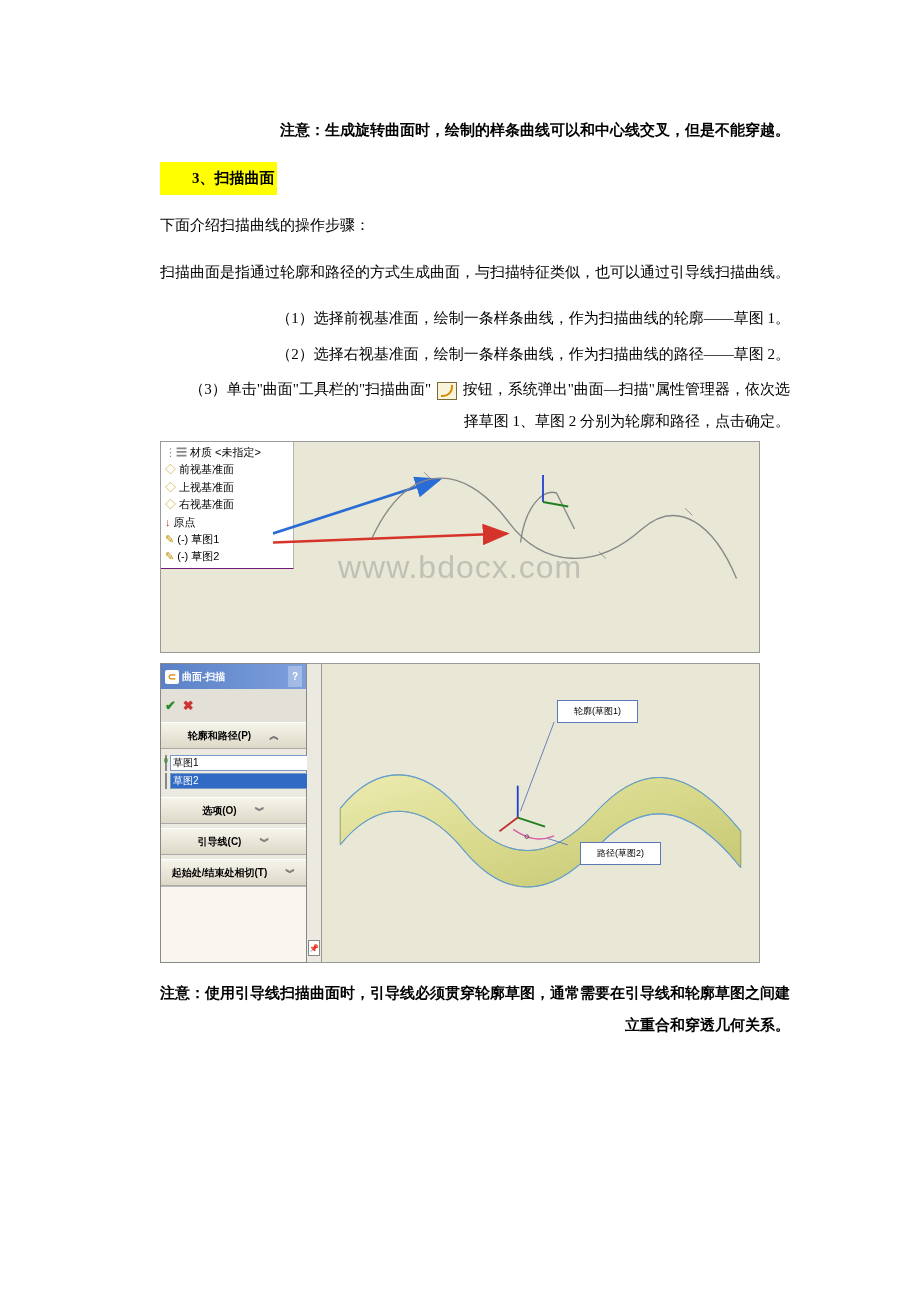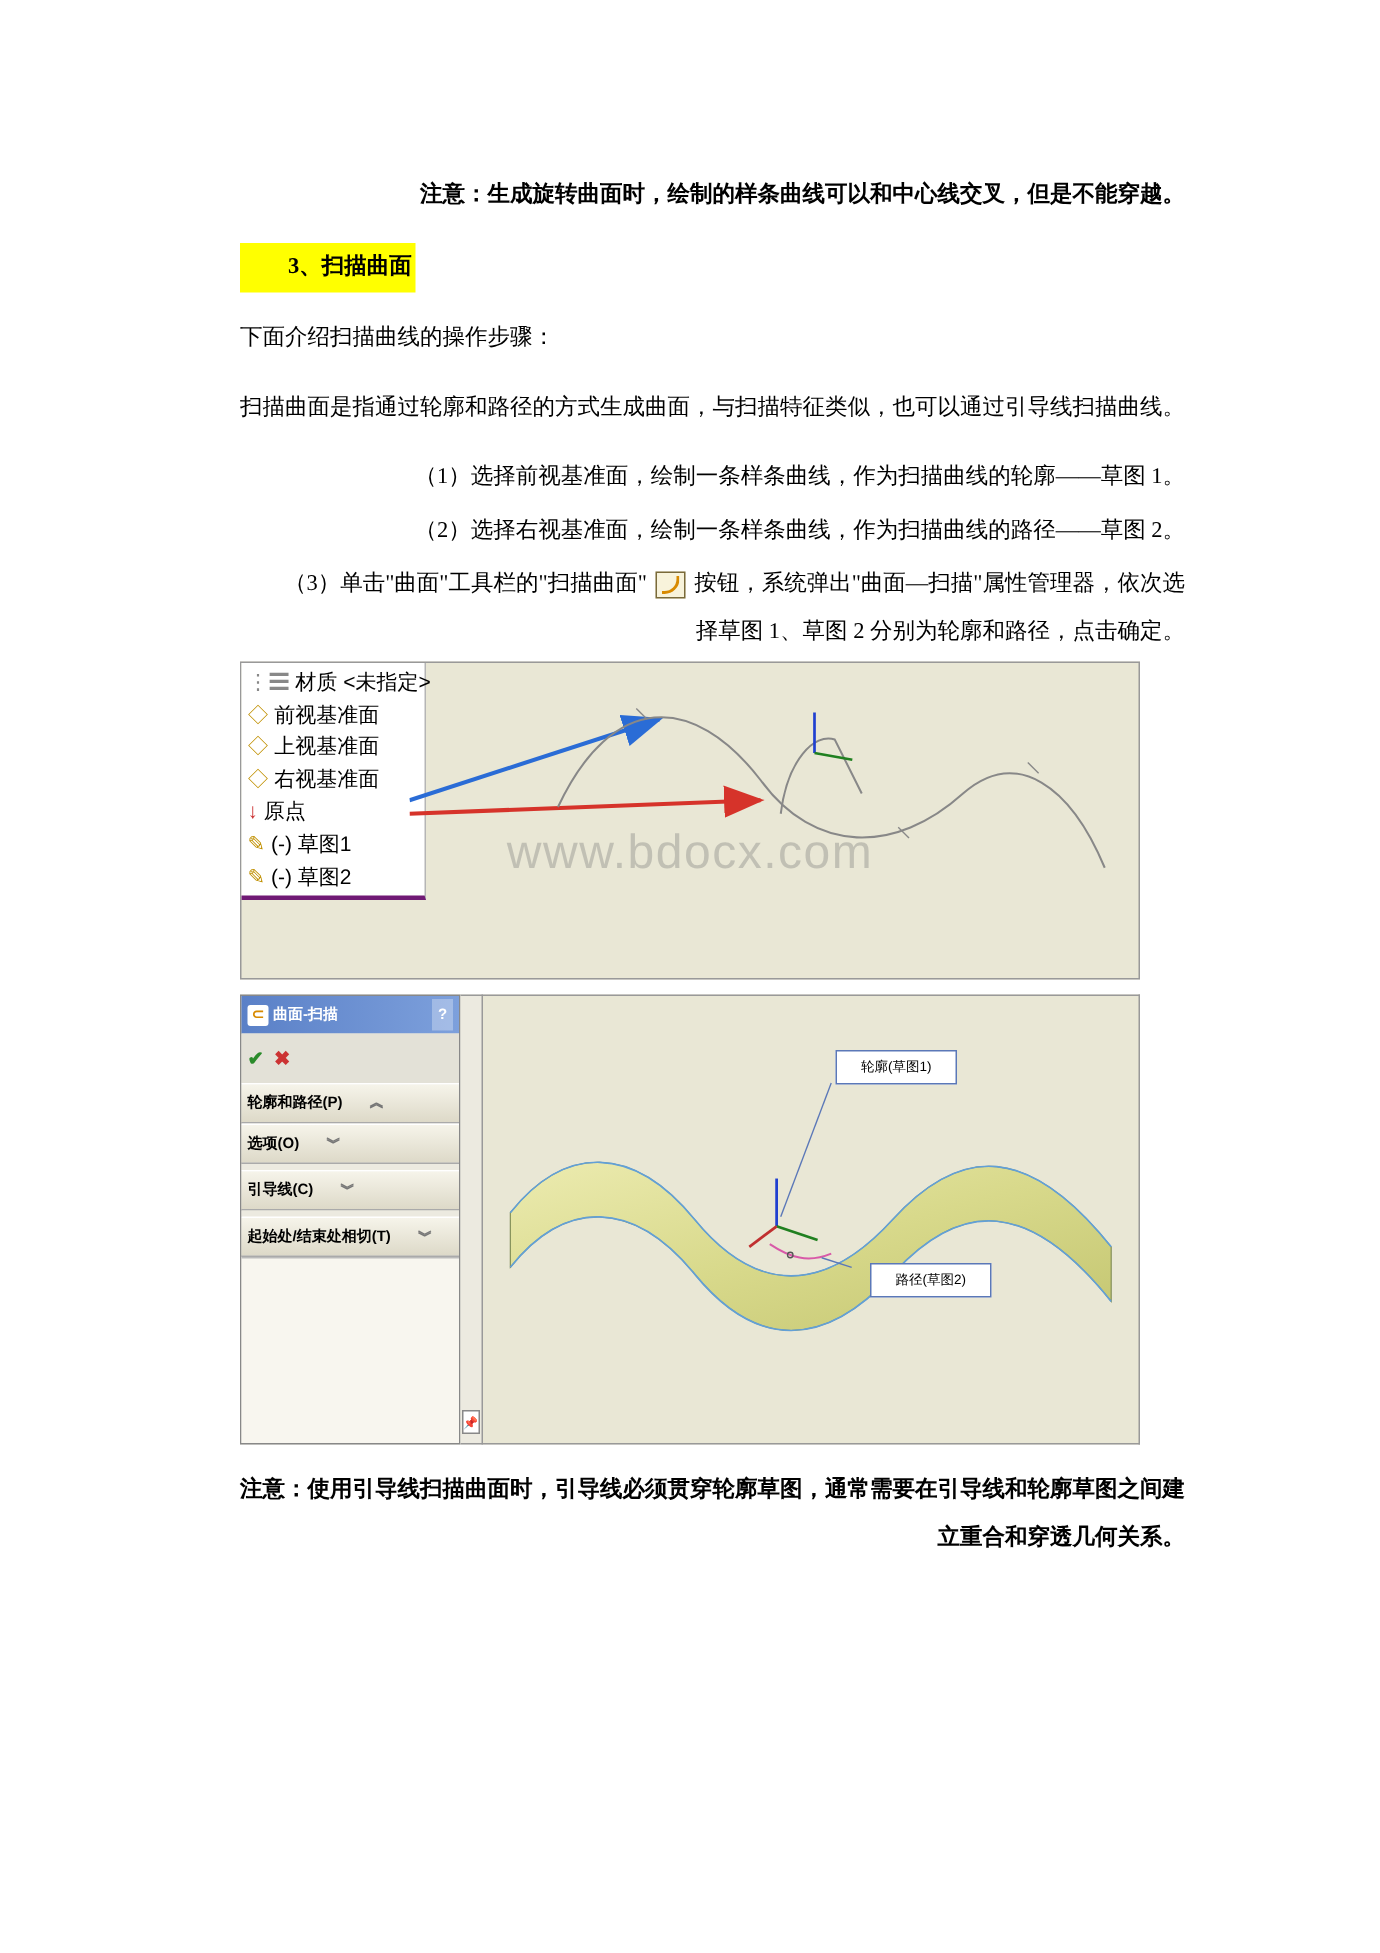--- a/index.html
+++ b/index.html
@@ -57,25 +57,25 @@
     position: relative;
     background: #e9e7d5;
     border: 1px solid #999;
   }
   .fig1 .tree {
     position: absolute;
     left: 0; top: 0;
     width: 112px;
     background: #fff;
     border-right: 1px solid #b5b5b5;
-    border-bottom: 3px solid #701a75;
-    font-size: 14px;
+    border-bottom: 1px solid #701a75;
+    font-size: 11px;
     font-family: "SimSun", sans-serif;
     line-height: 1.4;
-    padding: 2px 6px 2px 4px;
+    padding: 2px 16px 2px 4px;
   }
   .fig1 .tree .row { white-space: nowrap; padding: 1px 0; }
   .fig1 .tree .diamond { color: #c09000; }
   .fig1 .tree .sk { color: #c09000; }
   .fig1 svg.canvas {
     position: absolute;
     left: 112px; top: 0;
     right: 0; bottom: 0;
     width: calc(100% - 112px);
     height: 100%;
@@ -136,21 +136,21 @@
   }
   .pmgr .okbar .ok { color: #2a8b2a; font-weight: bold; font-size: 13px; }
   .pmgr .okbar .cancel { color: #c33; font-weight: bold; font-size: 13px; margin-left: 4px; }
   .pmgr .section-hdr {
     background: linear-gradient(#f6f4ea, #ddd9c8);
     border-top: 1px solid #fff;
     border-bottom: 1px solid #aaa;
     padding: 2px 4px;
     font-weight: bold;
     display: flex;
-    justify-content: flex-start;
+    justify-content: center;
     gap: 18px;
   }
   .pmgr .section-body {
     padding: 4px 4px 6px 4px;
     background: #eceae0;
   }
   .pmgr .field {
     display: flex;
     align-items: center;
     margin: 2px 0;
@@ -290,20 +290,38 @@
         <span><span class="ticon">⊂</span><span>曲面-扫描</span></span>
         <span class="help">?</span>
       </div>
       <div class="okbar">
         <span class="ok">✔</span>
         <span class="cancel">✖</span>
       </div>
       <div class="section-hdr">
         <span>轮廓和路径(P)</span>
           <span class="chev">︽</span>
+      </div>
+      <div class="section-body">
+        <div class="field">
+          <span class="ficn p1">
+            <svg viewBox="0 0 14 14">
+                <path d="M2,10 Q7,2 12,10" stroke="#2a6cd6" fill="none" stroke-width="1.5"></path>
+              </svg>
+          </span>
+          <input value="草图1" style="">
+        </div>
+        <div class="field">
+          <span class="ficn">
+            <svg viewBox="0 0 14 14">
+                <path d="M2,12 Q5,2 12,6" stroke="#d63a8a" fill="none" stroke-width="1.5"></path>
+              </svg>
+          </span>
+          <input class="sel" value="草图2" style="">
+        </div>
       </div>
       <div class="section-hdr">
         <span>选项(O)</span>
           <span class="chev">︾</span>
       </div>
       <div class="spacer" style="height:4px"></div>
       <div class="section-hdr">
         <span>引导线(C)</span>
           <span class="chev">︾</span>
       </div>

